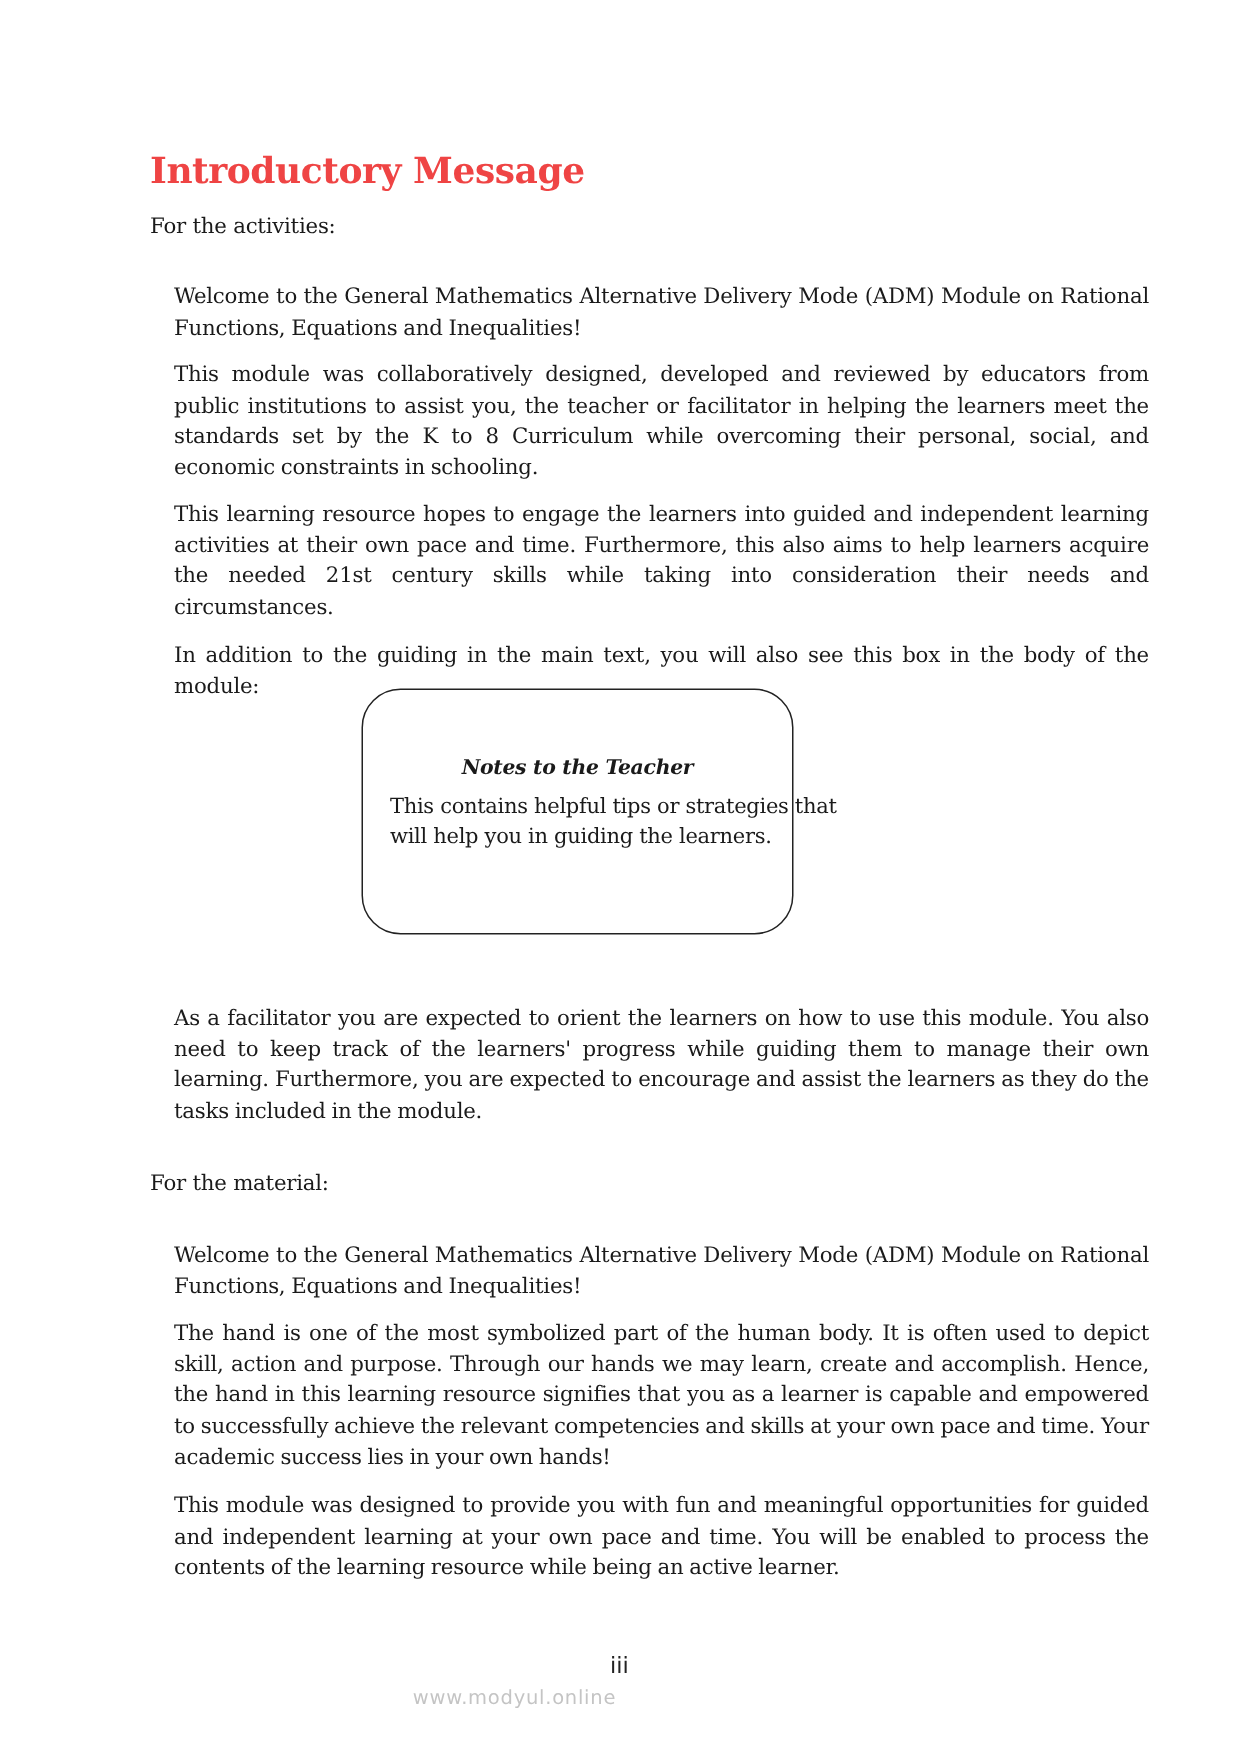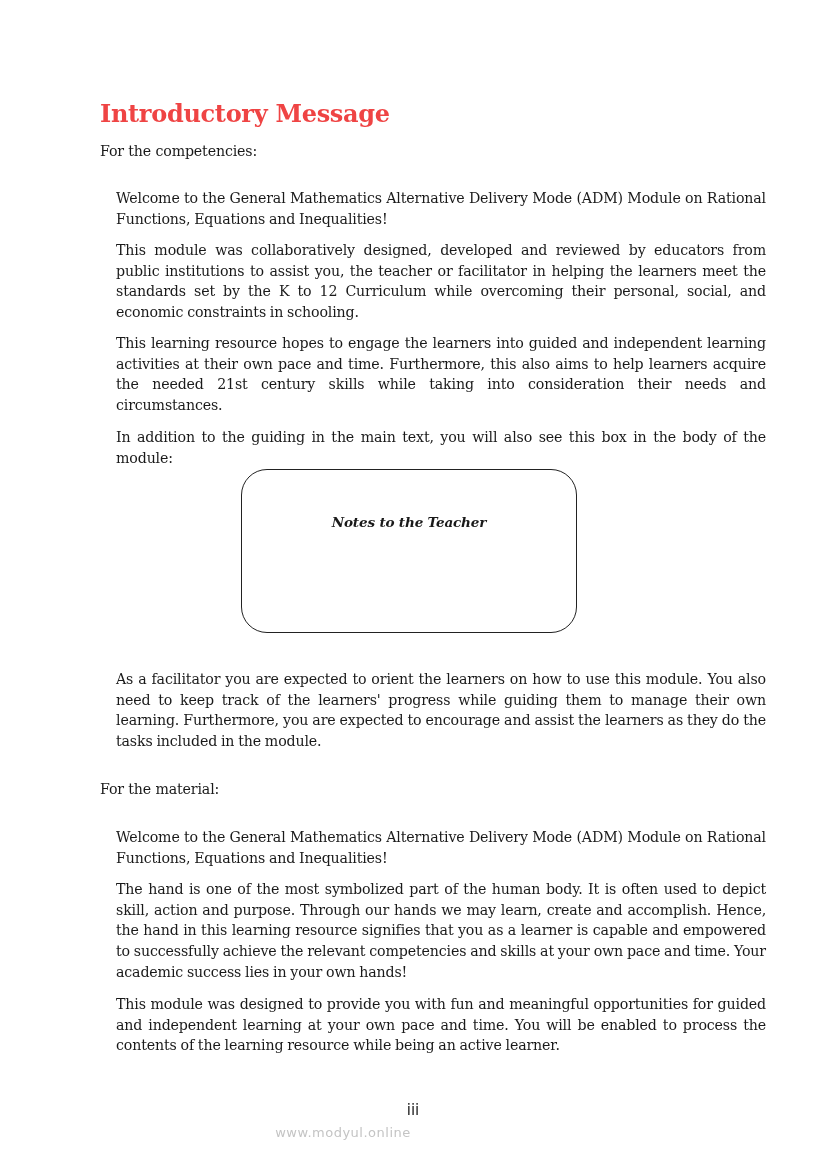--- a/index.html
+++ b/index.html
@@ -13,21 +13,21 @@
       font-family: "DejaVu Serif", serif; font-weight: bold;
       font-size: 24px; line-height: 32px; color: #ef4444; letter-spacing: -0.3px;
     }
     .para {
       position: absolute; left: 100px; width: 650px; margin: 16px;
       font-size: 14.2px; line-height: 20.7px; text-align: justify;
       letter-spacing: -0.15px; word-spacing: -0.5px;
     }
     .label { position: absolute; left: 100px; margin: 0; font-size: 14.2px; line-height: 20.7px; letter-spacing: -0.15px; }
     .note-box {
-      position: absolute; left: 241px; top: 469px; width: 336px; height: 164px;
+      position: absolute; left: 241px; top: 459px; width: 288px; height: 164px;
       border: 1.3px solid #222; border-radius: 26px; box-sizing: border-box; padding-left: 48px;
     }
     .note-title {
       position: absolute; left: 0; right: 0; top: 42px; text-align: center;
       font-weight: bold; font-style: italic; font-size: 13.6px; line-height: 20px; letter-spacing: -0.2px;
     }
     .note-body {
       position: absolute; left: 18px; width: 320px; top: 69px;
       font-size: 14px; line-height: 19.5px; letter-spacing: -0.2px;
     }
@@ -38,29 +38,30 @@
     .watermark {
       position: absolute; left: 0; width: 686px; top: 1125px; text-align: center;
       font-family: "DejaVu Sans", sans-serif; font-size: 13px; color: #c4c4c4; letter-spacing: 0.5px;
     }
   </style>
 </head>
 <body>
 
 <h1 class="page-title">Introductory Message</h1>
 
-<p class="label" style="top:141px">For the competencies:</p>
+<p class="label" style="top:141px">For the activities:</p>
 
 <p class="para" style="top:172px">Welcome to the General Mathematics Alternative Delivery Mode (ADM) Module on Rational Functions, Equations and Inequalities!</p>
-<p class="para" style="top:224px">This module was collaboratively designed, developed and reviewed by educators from public institutions to assist you, the teacher or facilitator in helping the learners meet the standards set by the K to 12 Curriculum while overcoming their personal, social, and economic constraints in schooling.</p>
+<p class="para" style="top:224px">This module was collaboratively designed, developed and reviewed by educators from public institutions to assist you, the teacher or facilitator in helping the learners meet the standards set by the K to 8 Curriculum while overcoming their personal, social, and economic constraints in schooling.</p>
 <p class="para" style="top:317px">This learning resource hopes to engage the learners into guided and independent learning activities at their own pace and time. Furthermore, this also aims to help learners acquire the needed 21st century skills while taking into consideration their needs and circumstances.</p>
 <p class="para" style="top:411px">In addition to the guiding in the main text, you will also see this box in the body of the module:</p>
 
 <div class="note-box">
   <div class="note-title">Notes to the Teacher</div>
+  <div class="note-body">This contains helpful tips or strategies that will help you in guiding the learners.</div>
 </div>
 
 <p class="para" style="top:653px">As a facilitator you are expected to orient the learners on how to use this module. You also need to keep track of the learners' progress while guiding them to manage their own learning. Furthermore, you are expected to encourage and assist the learners as they do the tasks included in the module.</p>
 
 <p class="label" style="top:779px">For the material:</p>
 
 <p class="para" style="top:811px">Welcome to the General Mathematics Alternative Delivery Mode (ADM) Module on Rational Functions, Equations and Inequalities!</p>
 <p class="para" style="top:863px">The hand is one of the most symbolized part of the human body. It is often used to depict skill, action and purpose. Through our hands we may learn, create and accomplish. Hence, the hand in this learning resource signifies that you as a learner is capable and empowered to successfully achieve the relevant competencies and skills at your own pace and time. Your academic success lies in your own hands!</p>
 <p class="para" style="top:978px">This module was designed to provide you with fun and meaningful opportunities for guided and independent learning at your own pace and time. You will be enabled to process the contents of the learning resource while being an active learner.</p>
 

